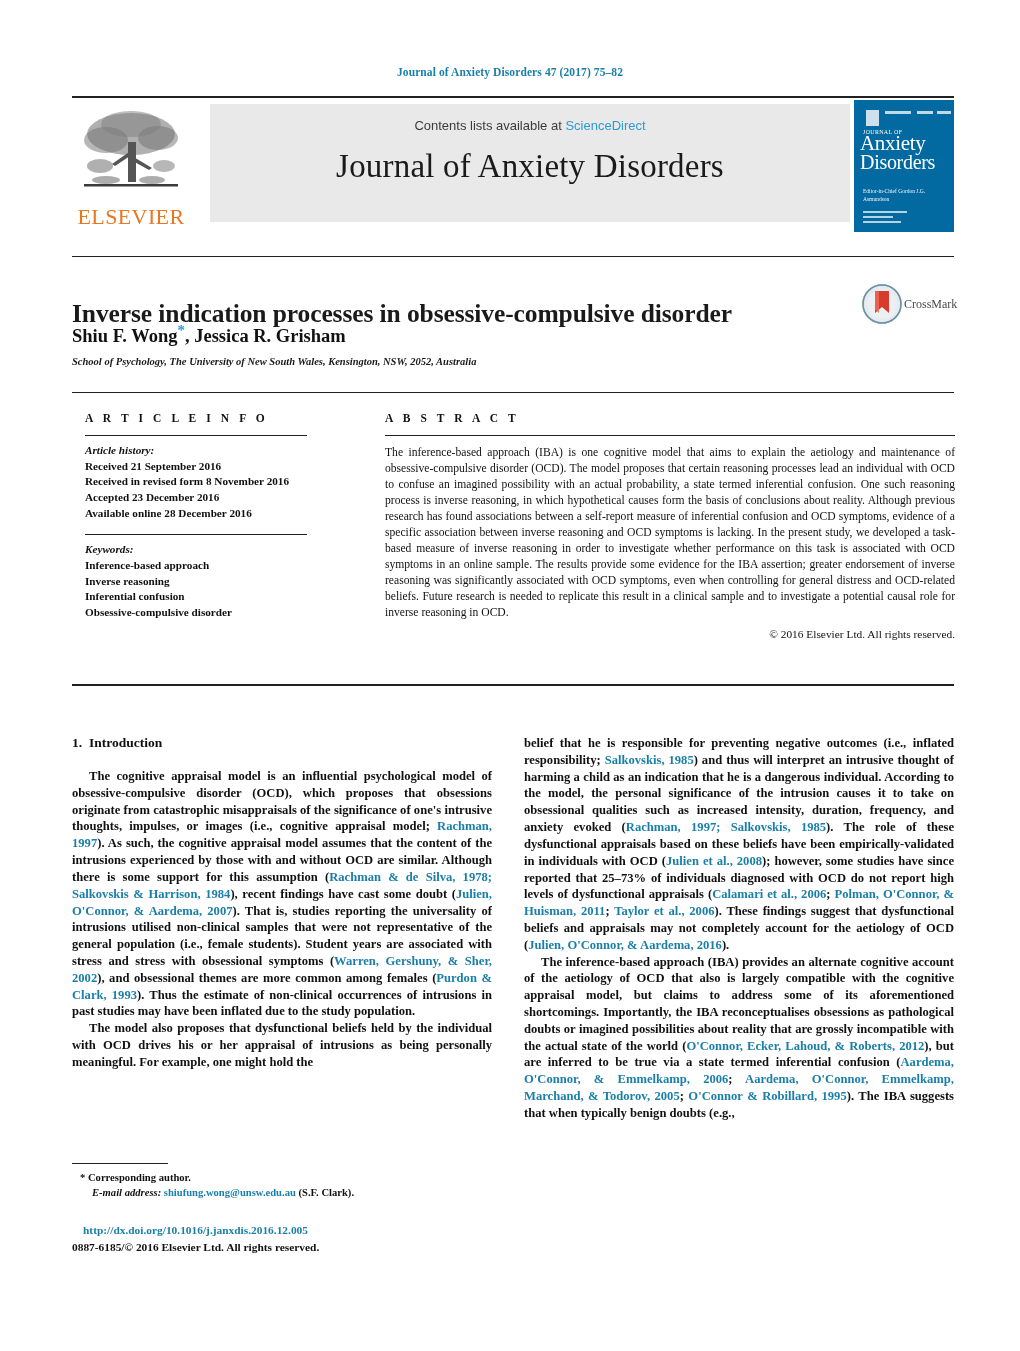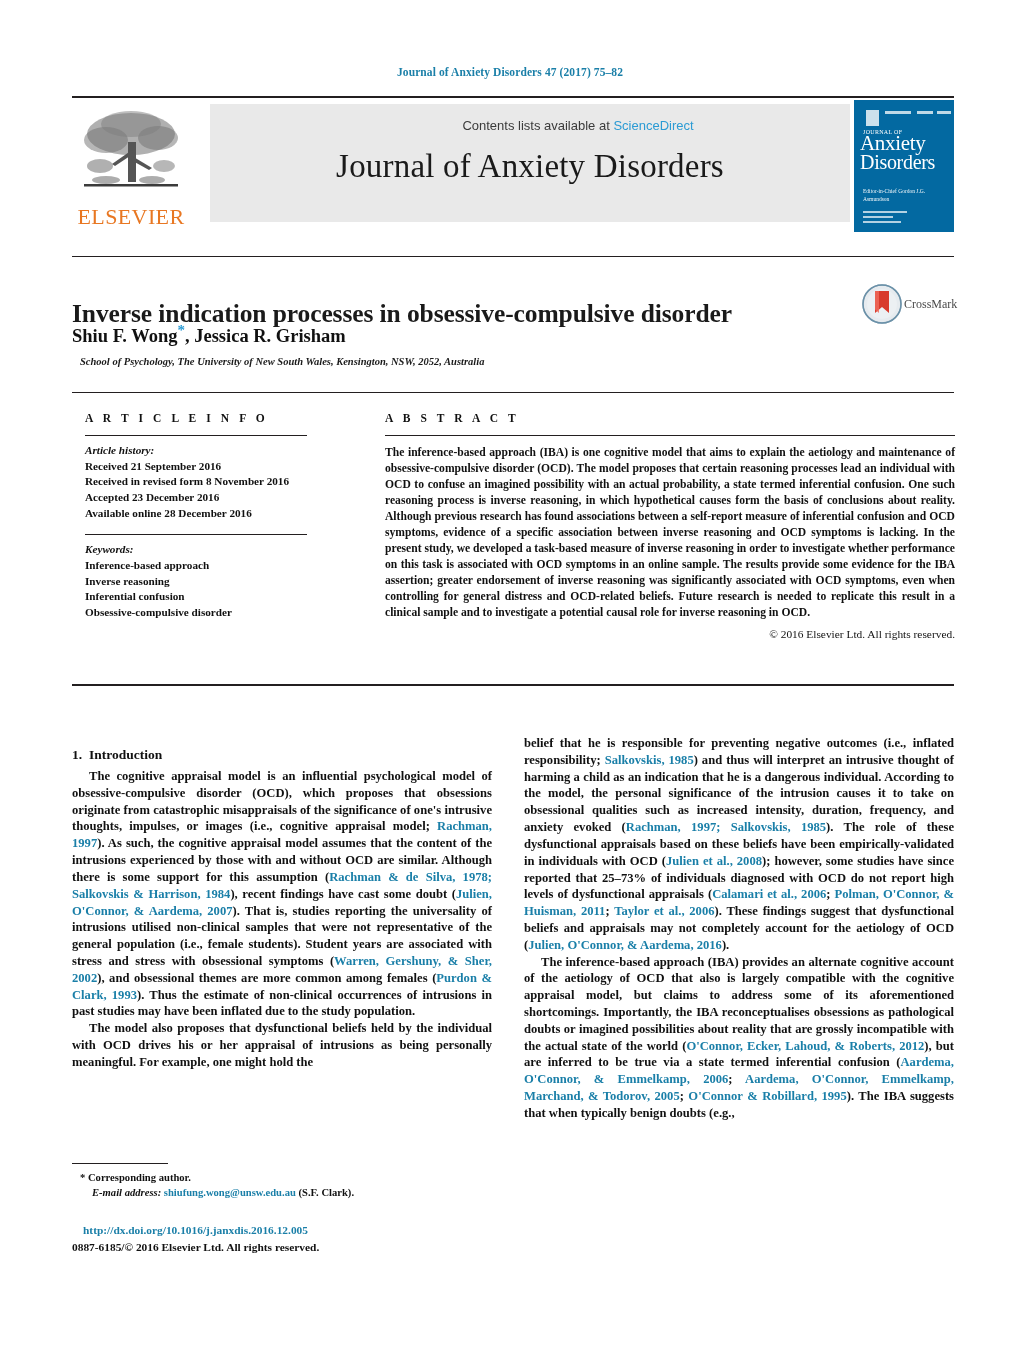--- a/index.html
+++ b/index.html
@@ -88,21 +88,20 @@
   }
   .contents-line {
     position: absolute;
     left: 0;
     top: 14px;
     width: 640px;
     text-align: center;
     font-family: "Liberation Sans", sans-serif;
     font-size: 13px;
     color: #3b3b3b;
-    padding-left: 48px;
   }
   .contents-line .sd {
     color: #2b9bd4;
   }
   .journal-name {
     position: absolute;
     left: 0;
     top: 44px;
     width: 640px;
     text-align: center;
@@ -213,21 +212,21 @@
     font-size: 18.5px;
     color: #111111;
   }
   .authors .star {
     color: #2b9bd4;
     font-size: 15px;
     vertical-align: super;
   }
   .affiliation {
     position: absolute;
-    left: 80px;
+    left: 72px;
     top: 356px;
     width: 800px;
     font-family: "Liberation Serif", serif;
     font-style: italic;
     font-weight: bold;
     font-size: 10.5px;
     color: #1a1a1a;
   }
 
   .crossmark {
@@ -307,21 +306,21 @@
   }
   .abs-head { margin-bottom: 11px; }
   .abs-hr {
     width: 570px;
     height: 1px;
     background: #231f20;
     margin: 0 0 9px 0;
   }
   .abs-body {
     font-family: "Liberation Serif", serif;
-    font-weight: bold;
+    font-weight: normal;
     font-size: 11.6px;
     line-height: 1.385;
     text-align: justify;
     color: #111111;
     hyphens: auto;
   }
   .abs-copy {
     margin-top: 6px;
     text-align: right;
     font-family: "Liberation Serif", serif;
@@ -332,21 +331,20 @@
 
   
   .section-title {
     position: absolute;
     left: 72px;
     top: 735px;
     font-family: "Liberation Serif", serif;
     font-weight: bold;
     font-size: 13.5px;
     color: #111111;
-    margin-top: 12px;
   }
 
   .col-left {
     position: absolute;
     left: 72px;
     top: 768px;
     width: 420px;
   }
   .col-right {
     position: absolute;

